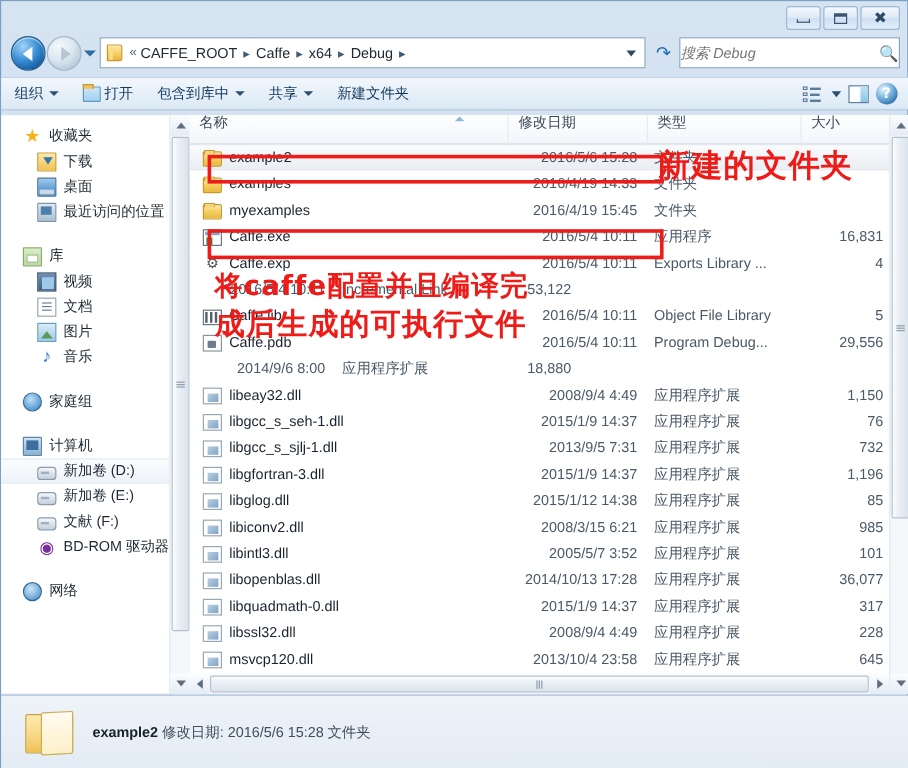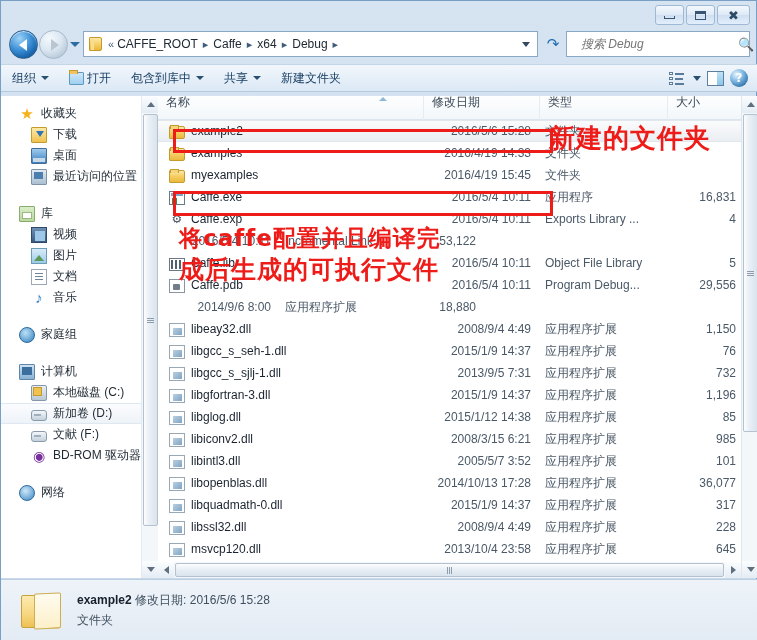--- a/index.html
+++ b/index.html
@@ -89,21 +89,21 @@
     width:0;height:0;border-left:4px solid transparent;border-right:4px solid transparent;border-top:5px solid #33495f;
   }
   #refreshbtn {
     position:absolute; left:542px; top:8px; width:20px; height:20px;
     display:flex;align-items:center;justify-content:center;
     color:#1f6bb5; font-size:15px;
   }
   #searchbox {
     position:absolute; left:565px; top:5px; width:184px; height:26px;
     background:#fff; border:1px solid #8aa8c4;
-    display:flex; align-items:center; padding:0 14px;
+    display:flex; align-items:center; padding:0 0;
   }
   #search-input {
     flex:1; border:none; outline:none; font-style:italic; color:#6e6e6e;
     font-size:12px; font-family:"Liberation Sans",sans-serif; background:transparent;
   }
   #search-icon { color:#2d6ca8; font-size:13px; }
 
   
   #toolbar {
     position:absolute; left:0; top:63px; width:757px; height:28px;
@@ -313,21 +313,21 @@
     position:absolute;left:0;top:3px;width:40px;height:33px;
     background:linear-gradient(180deg,#fdeab0 0%,#f7d680 60%,#eec054 100%);
     border:1px solid #c9a23c; border-radius:2px;
   }
   #status-folder-icon .front {
     position:absolute;left:13px;top:1px;width:27px;height:36px;
     background:linear-gradient(180deg,#fffbef 0%,#fdf0c9 100%);
     border:1px solid #cfae52; border-radius:2px;
     transform: skewY(-3deg);
   }
-  #status-text { display:flex; flex-direction:column; gap:3px;}
+  #status-text { display:flex; flex-direction:row; gap:3px;}
   .st-line1 { font-size:12px; color:#17202b; }
   .st-line1 b { font-weight:bold; }
   .st-label { color:#40505f; }
   .st-line2 { font-size:12px; color:#40505f; }
 
   
   .ann-box {
     position:absolute; border:3px solid #ee1c18; pointer-events:none;
   }
   .ann-text {
@@ -454,26 +454,26 @@
       <div class="nav-group">
         <div class="nav-root">
           <span class="ico ico-lib"></span>
           <span>库</span>
         </div>
         <div class="nav-child">
           <span class="ico ico-video"></span>
           <span>视频</span>
         </div>
         <div class="nav-child">
+          <span class="ico ico-doc"></span>
+          <span>文档</span>
+        </div>
+        <div class="nav-child">
           <span class="ico ico-pic"></span>
           <span>图片</span>
-        </div>
-        <div class="nav-child">
-          <span class="ico ico-doc"></span>
-          <span>文档</span>
         </div>
         <div class="nav-child">
           <span class="ico ico-music">♪</span>
           <span>音乐</span>
         </div>
       </div>
 
       <div class="nav-spacer"></div>
 
       <div class="nav-group">
@@ -483,27 +483,27 @@
         </div>
       </div>
 
       <div class="nav-spacer"></div>
 
       <div class="nav-group">
         <div class="nav-root">
           <span class="ico ico-pc"></span>
           <span>计算机</span>
         </div>
-        <div class="nav-child">
-          <span class="ico ico-hdd-c"></span>
-          <span>本地磁盘 (C:)</span>
-        </div>
         <div class="nav-child selected">
           <span class="ico ico-drive"></span>
           <span>新加卷 (D:)</span>
+        </div>
+        <div class="nav-child">
+          <span class="ico ico-drive"></span>
+          <span>新加卷 (E:)</span>
         </div>
         <div class="nav-child">
           <span class="ico ico-drive"></span>
           <span>文献 (F:)</span>
         </div>
         <div class="nav-child">
           <span class="ico ico-bd">◉</span>
           <span>BD-ROM 驱动器</span>
         </div>
       </div>

